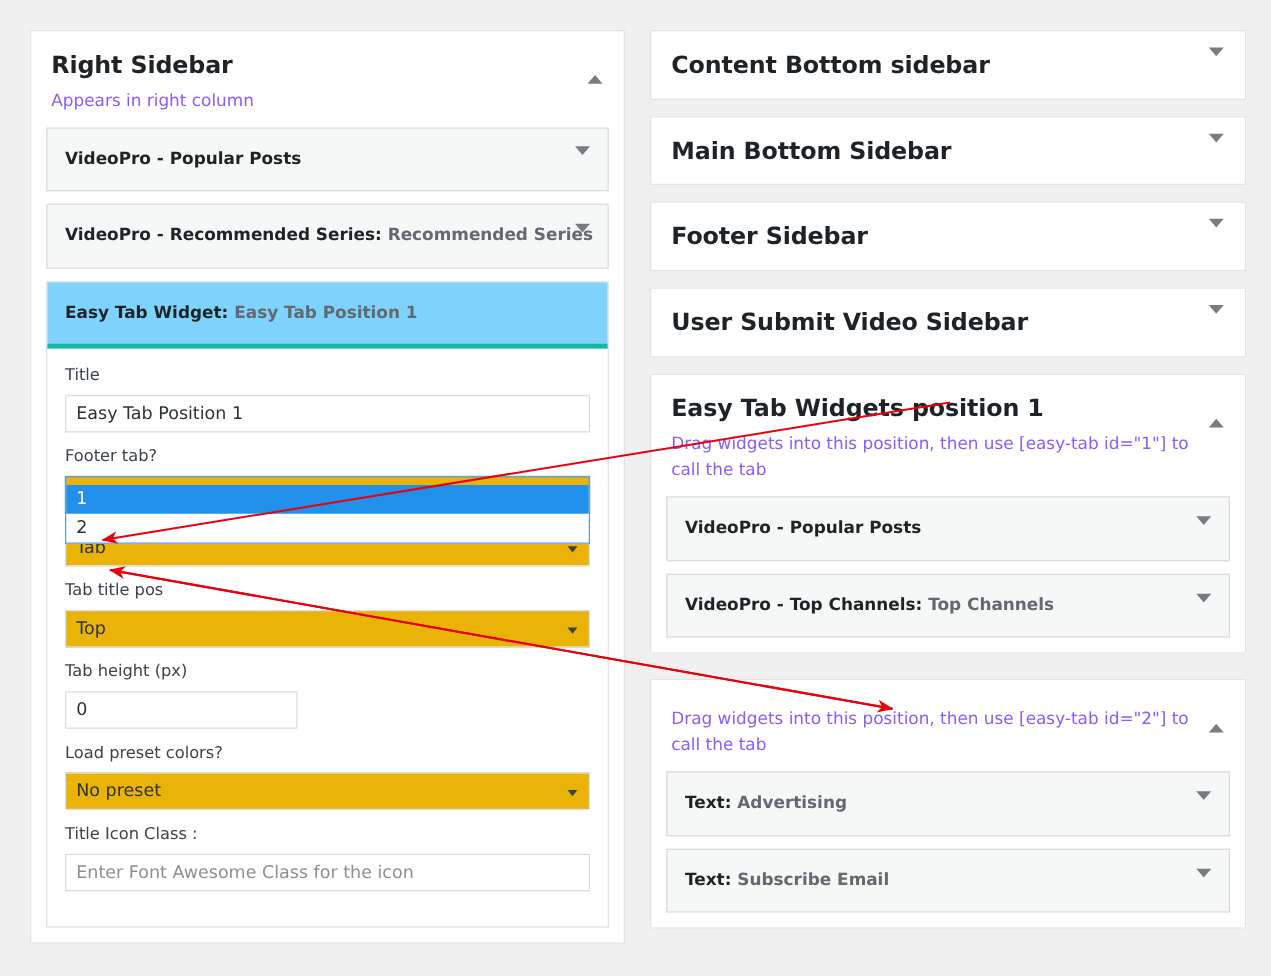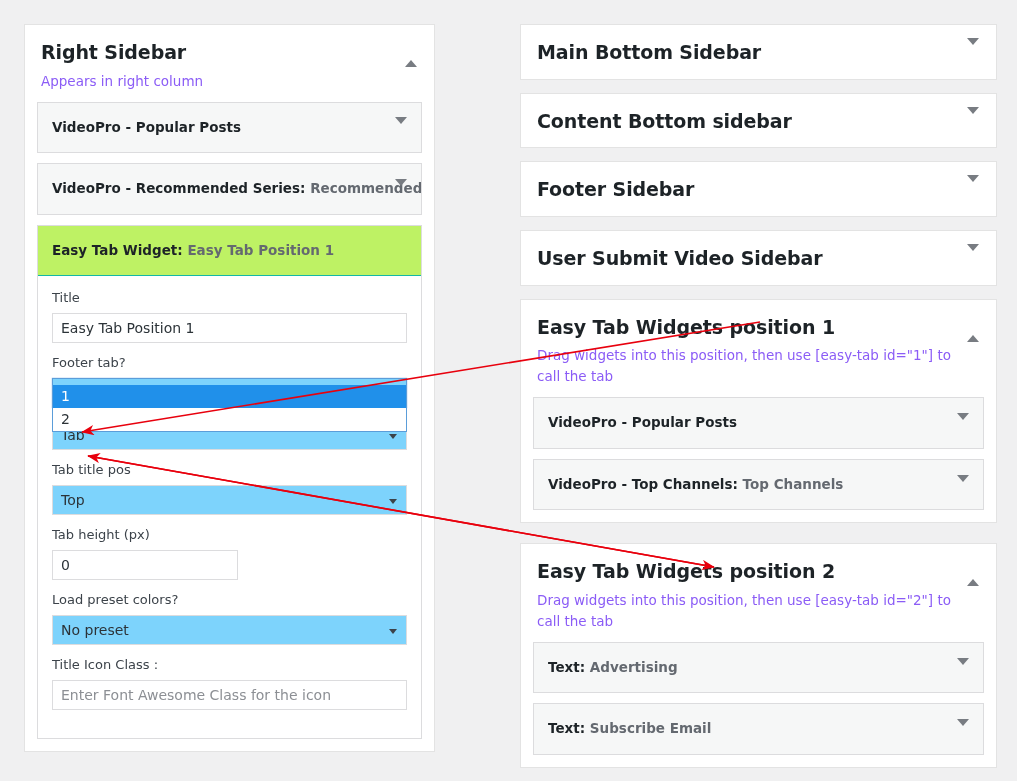--- a/index.html
+++ b/index.html
@@ -21,21 +21,21 @@
   .stage {
     position: absolute;
     inset: 0;
   }
 
   
   .col-left {
     position: absolute;
     left: 24px;
     top: 24px;
-    width: 411px;
+    width: 476px;
   }
   .col-right {
     position: absolute;
     left: 520px;
     top: 24px;
     width: 477px;
   }
 
   
   .panel {
@@ -112,22 +112,22 @@
     top: 50%;
     margin-top: -3px;
   }
 
   
   .widget.expanded {
     background: #fff;
     border-color: #dcdcde;
   }
   .widget.expanded > .widget-head {
-    background: #bef264;
-    border-bottom: 1px solid #14b8a6;
+    background: #7dd3fc;
+    border-bottom: 4px solid #14b8a6;
   }
 
   .widget-body {
     padding: 14px 14px 16px 14px;
     background: #fff;
   }
 
   
   .field { margin-bottom: 12px; position: relative; }
   .field-label {
@@ -152,21 +152,21 @@
     outline: none;
   }
   .txt.narrow { width: 186px; }
   .txt::placeholder { color: #8c8f94; }
 
   .sel {
     position: relative;
     height: 30px;
     box-sizing: border-box;
     border: 1px solid #dcdcde;
-    background: #7dd3fc;
+    background: #eab308;
     font-size: 14px;
     color: #2c3338;
     line-height: 28px;
     padding: 0 26px 0 8px;
     cursor: pointer;
     white-space: nowrap;
     overflow: hidden;
   }
   .sel::after {
     content: "";
@@ -317,30 +317,30 @@
         </div>
 
       </div>
     </div>
   </div>
 
   <div class="col-right">
 
     <div class="panel collapsed">
       <div class="panel-head">
-        <h2 class="panel-title">Main Bottom Sidebar</h2>
+        <h2 class="panel-title">Content Bottom sidebar</h2>
         <span class="toggle">
           <span class="tri tri-down"></span>
         </span>
       </div>
     </div>
 
     <div class="panel collapsed">
       <div class="panel-head">
-        <h2 class="panel-title">Content Bottom sidebar</h2>
+        <h2 class="panel-title">Main Bottom Sidebar</h2>
         <span class="toggle">
           <span class="tri tri-down"></span>
         </span>
       </div>
     </div>
 
     <div class="panel collapsed">
       <div class="panel-head">
         <h2 class="panel-title">Footer Sidebar</h2>
         <span class="toggle">
@@ -383,21 +383,20 @@
             <span class="widget-arrow">
               <span class="tri tri-down"></span>
             </span>
           </div>
         </div>
       </div>
     </div>
 
     <div class="panel">
       <div class="panel-head with-desc">
-        <h2 class="panel-title">Easy Tab Widgets position 2</h2>
         <p class="panel-desc">Drag widgets into this position, then use [easy-tab id="2"] to call the tab</p>
         <span class="toggle">
           <span class="tri tri-up"></span>
         </span>
       </div>
       <div class="widgets">
         <div class="widget">
           <div class="widget-head">
             <span>Text:</span>
             <span class="sub"> Advertising</span>

